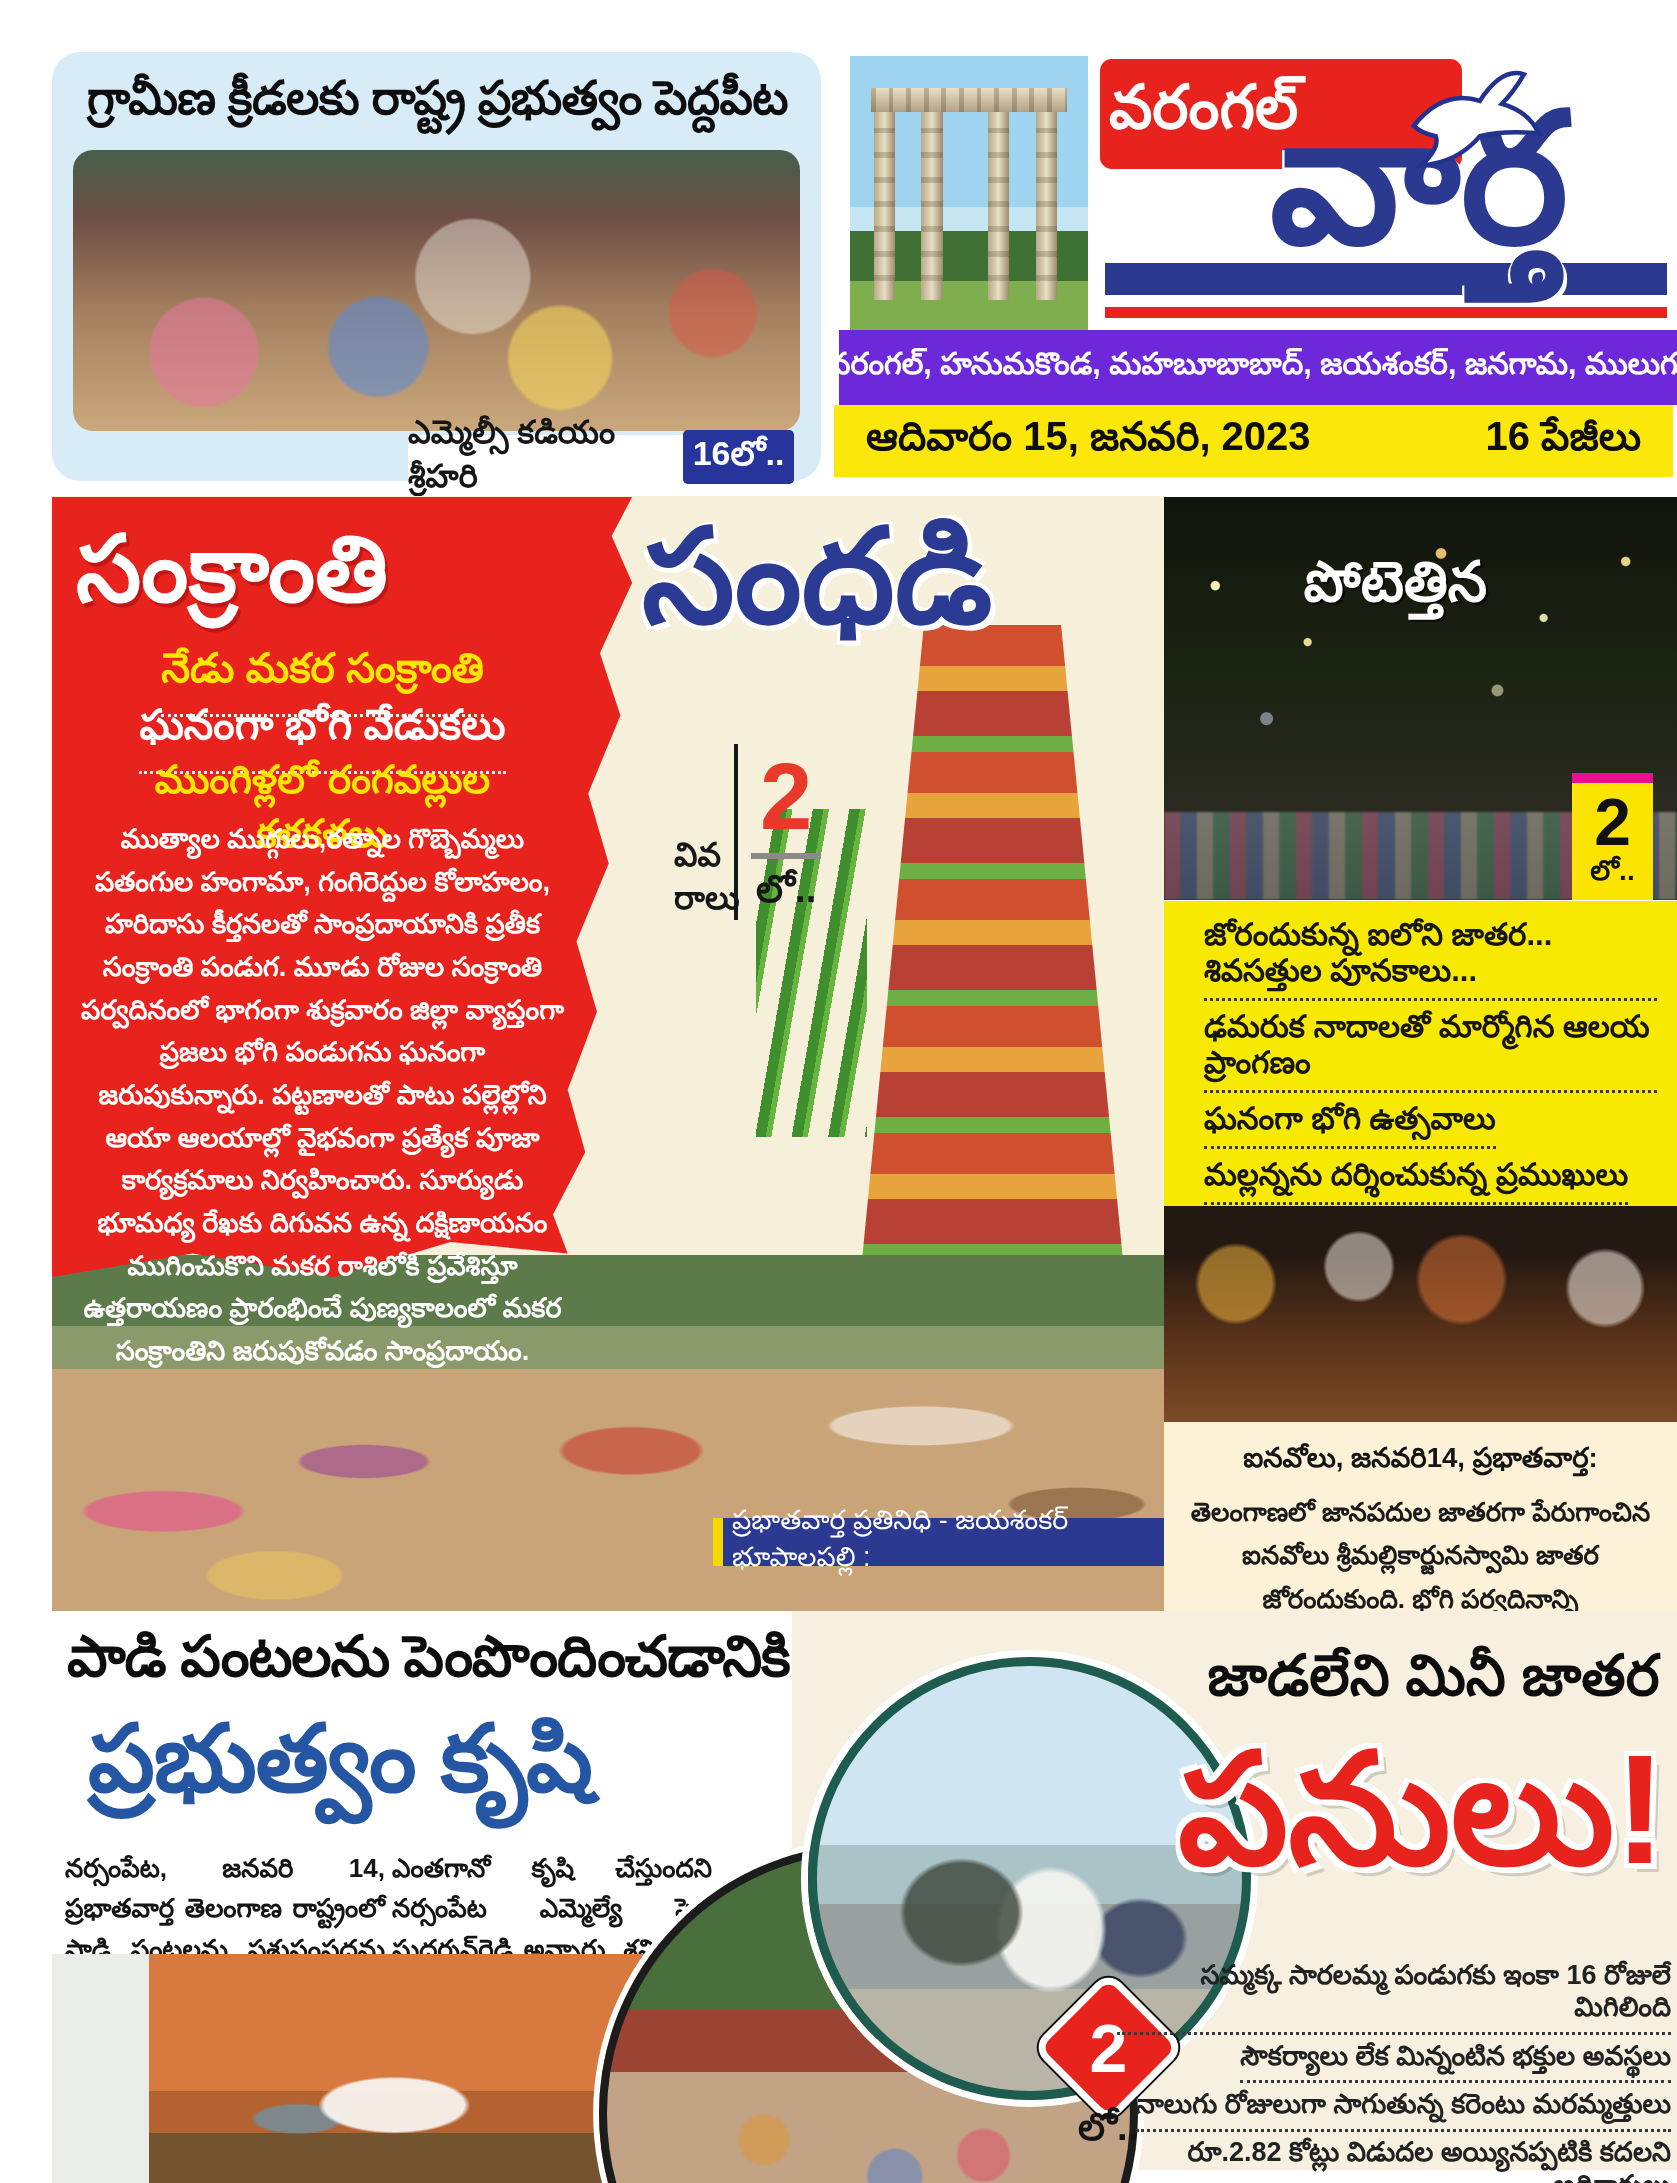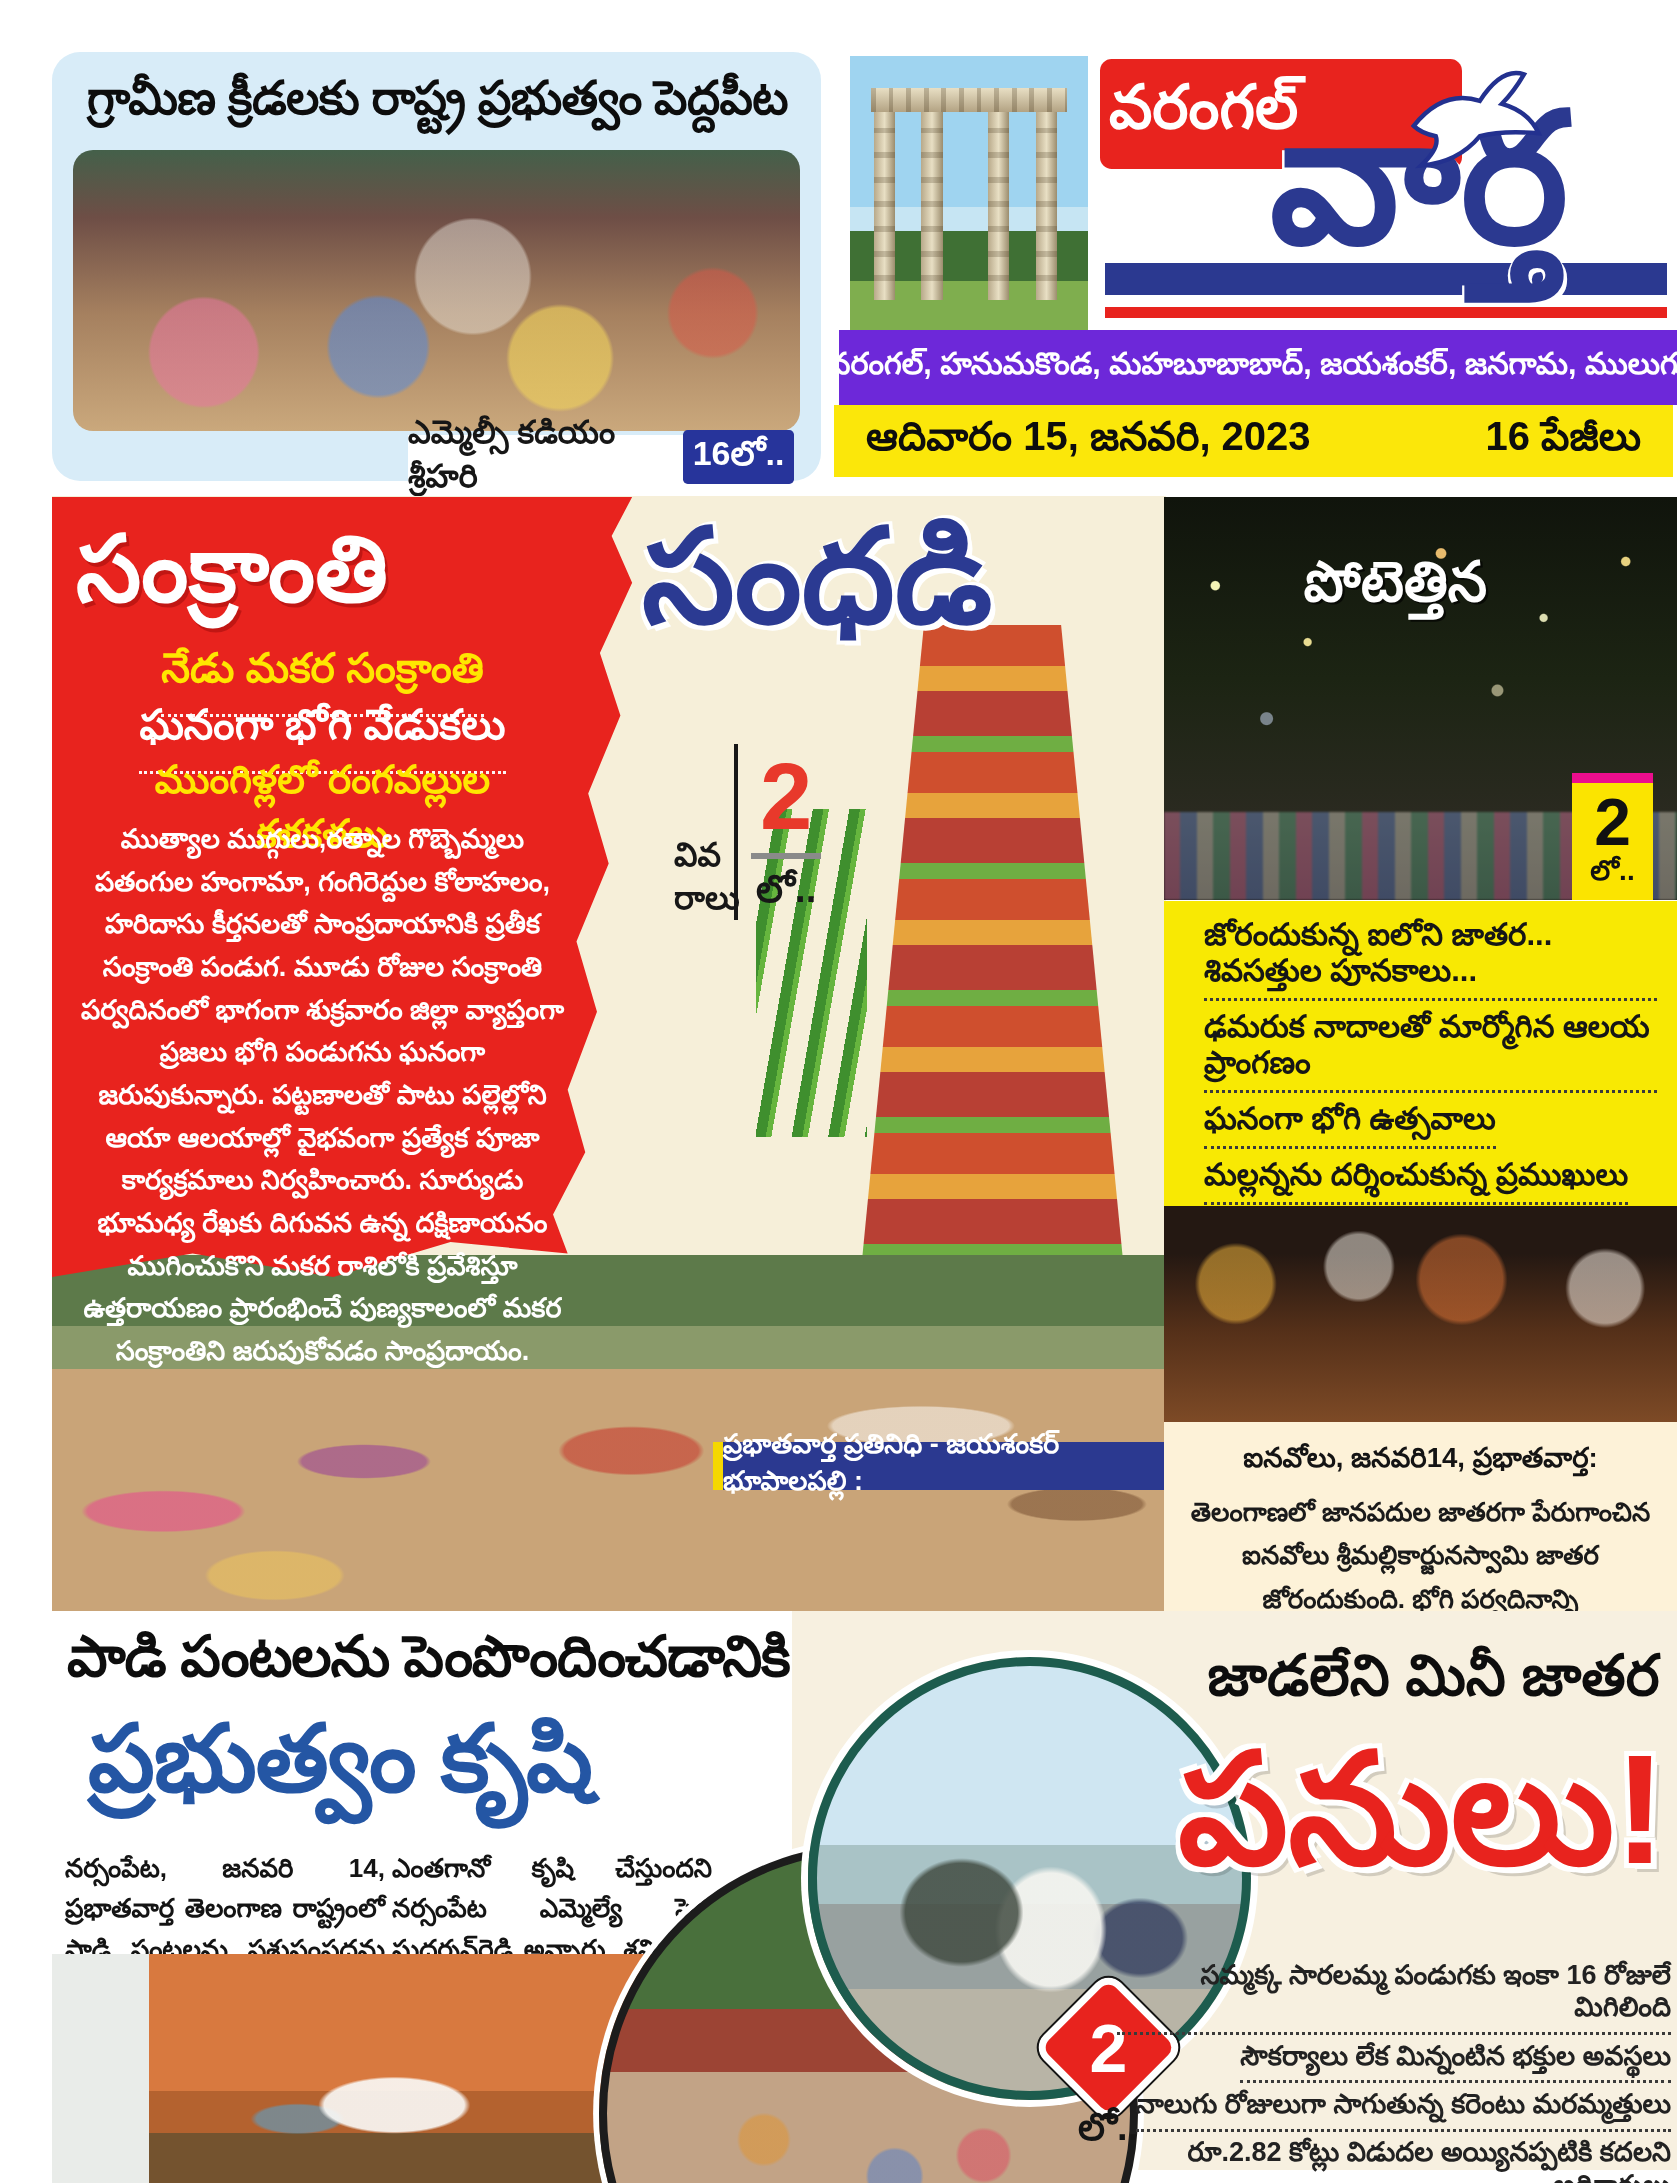--- a/index.html
+++ b/index.html
@@ -79,22 +79,22 @@
   #red-body{left:76px;top:818px;width:493px;font-size:27px;font-weight:600;color:#ffffff;
     line-height:1.58;text-align:center;}
   #sandadi-title{left:642px;top:501px;width:516px;font-size:132px;font-weight:800;color:#2b3a92;
     text-shadow:4.7px 4.7px 0 #ffffff,-3.5px 3.5px 0 #ffffff,3.5px -3.5px 0 #ffffff;}
   #details-ref{left:674px;top:738px;width:176px;height:182px;display:flex;align-items:flex-end;}
   #dv-label{width:47px;font-size:33px;font-weight:800;color:#171717;word-break:break-all;line-height:1.3;text-align:center;}
   #dv-divider{width:4.1px;height:176px;background:#171717;margin:0 13px;}
   #dv-num{font-size:94px;font-weight:800;color:#e8392b;line-height:1;text-align:center;}
   #dv-rule{width:70px;height:5.3px;background:#8a8a8a;margin:9.4px 0;}
   #dv-suffix{font-size:38px;font-weight:800;color:#171717;text-align:center;}
-  #main-caption{left:713px;top:1442px;width:453px;height:48px;background:#2b3990;border-left:10.6px solid #f5d800;
-    display:flex;align-items:center;justify-content:center;color:#ffffff;font-size:27px;font-weight:700;}
+  #main-caption{left:713px;top:1518px;width:453px;height:48px;background:#2b3990;border-left:10.6px solid #f5d800;
+    display:flex;align-items:center;justify-content:center;color:#ffffff;font-size:27px;font-weight:400;padding-left:9px;}
 
   
   #night-photo{left:1164px;top:497px;width:513px;height:403px;overflow:hidden;
     background:
       radial-gradient(circle at 10% 22%, rgba(255,255,190,.95) 0 4.1px, transparent 5.3px),
       radial-gradient(circle at 28% 36%, rgba(255,240,160,.9) 0 3.5px, transparent 4.7px),
       radial-gradient(circle at 54% 14%, rgba(255,205,120,.9) 0 4.7px, transparent 5.9px),
       radial-gradient(circle at 74% 30%, rgba(255,255,205,.85) 0 3.5px, transparent 4.7px),
       radial-gradient(circle at 90% 16%, rgba(255,230,140,.9) 0 4.1px, transparent 5.3px),
       radial-gradient(circle at 20% 55%, rgba(210,225,255,.5) 0 5.9px, transparent 7px),

